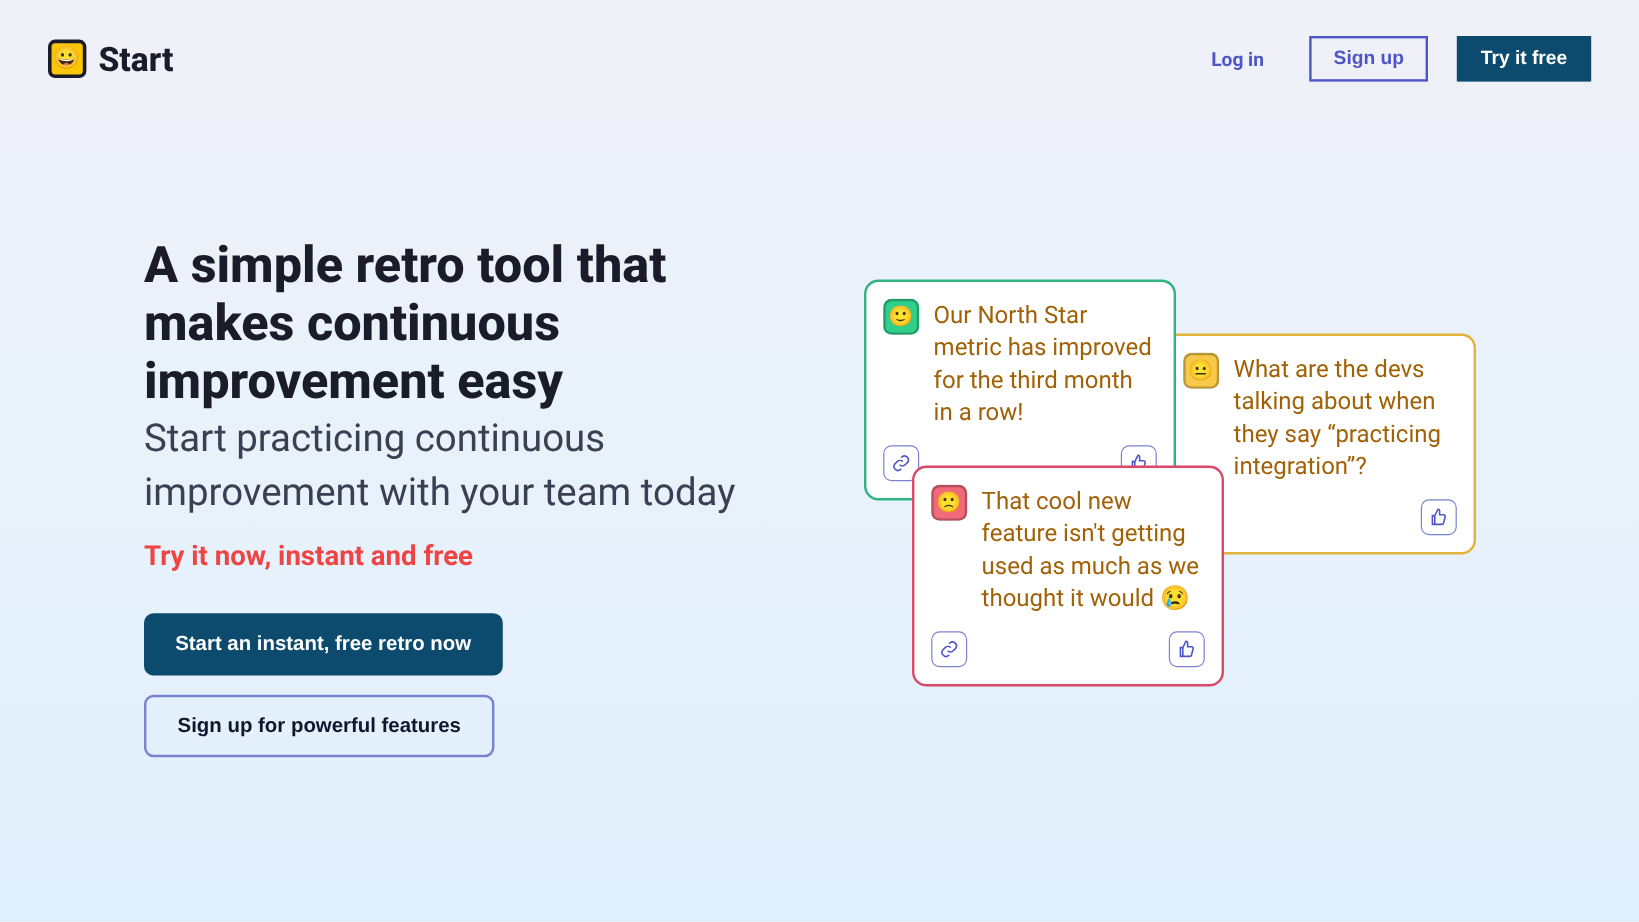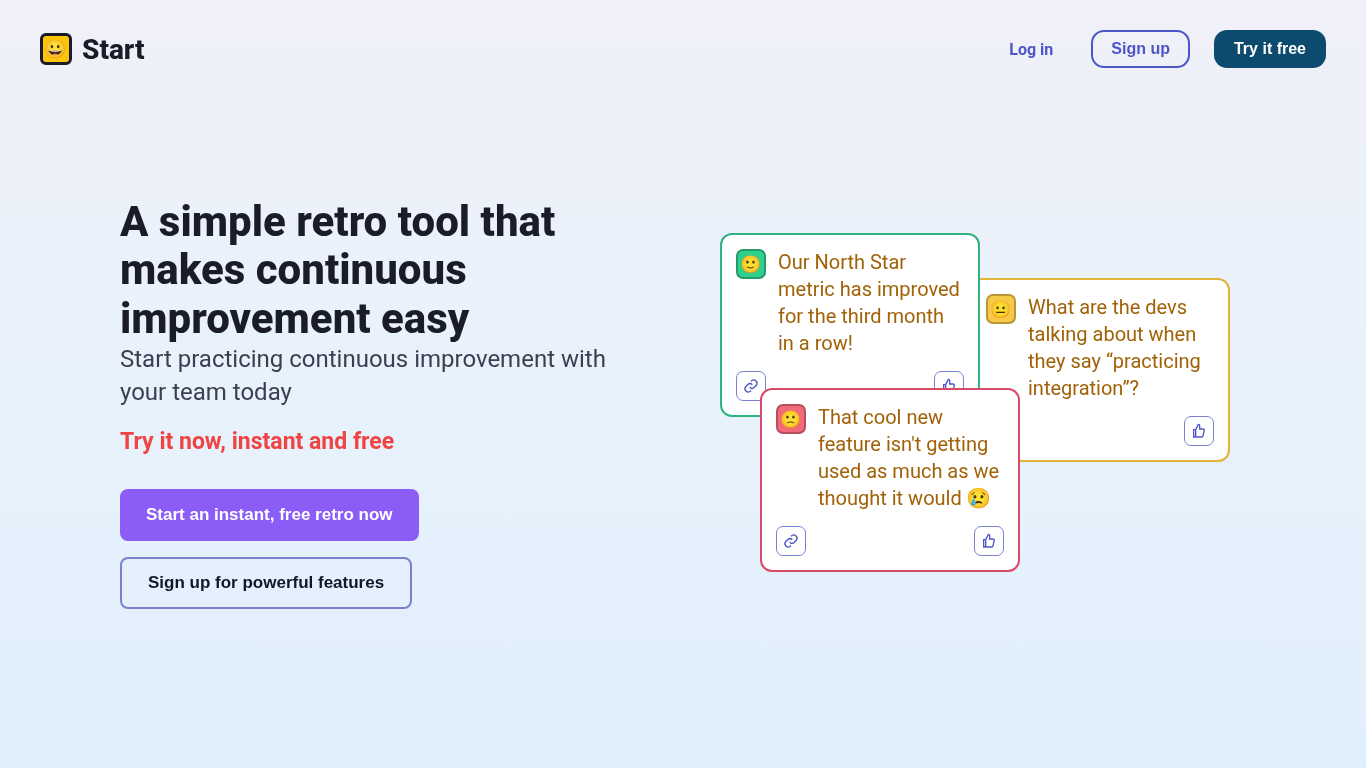--- a/index.html
+++ b/index.html
@@ -49,21 +49,21 @@
       gap: 24px;
     }
     .nav-link {
       color: #4c56c7;
       font-weight: 700;
       font-size: 16px;
       padding: 8px 14px;
       cursor: pointer;
     }
     .btn {
-      border-radius: 13px;
+      border-radius: 0;
       font-weight: 700;
       font-size: 16px;
       padding: 8px 18px;
       cursor: pointer;
       border: 2px solid transparent;
     }
     .btn-outline {
       background: transparent;
       border: 2px solid #4c56c7;
       color: #4c56c7;
@@ -82,41 +82,41 @@
       width: 560px;
       flex-shrink: 0;
     }
     .headline {
       font-size: 42px;
       font-weight: 800;
       color: #1a1d29;
       line-height: 1.15;
     }
     .subhead {
-      font-size: 24px;
+      font-size: 32px;
       color: #3a3f52;
       font-weight: 400;
       line-height: 1.4;
       margin-bottom: 18px;
       max-width: 500px;
     }
     .tryline {
       font-size: 23px;
       font-weight: 700;
       color: #ef4444;
       margin-bottom: 34px;
     }
     .cta-col {
       display: flex;
       flex-direction: column;
       gap: 16px;
       align-items: flex-start;
     }
     .cta-primary {
-      background: #8b5cf6;
+      background: #0c4a6e;
       color: #fff;
       border-radius: 8px;
       padding: 16px 26px;
       font-weight: 700;
       font-size: 17px;
       cursor: pointer;
       border: none;
     }
     .cta-secondary {
       background: transparent;

